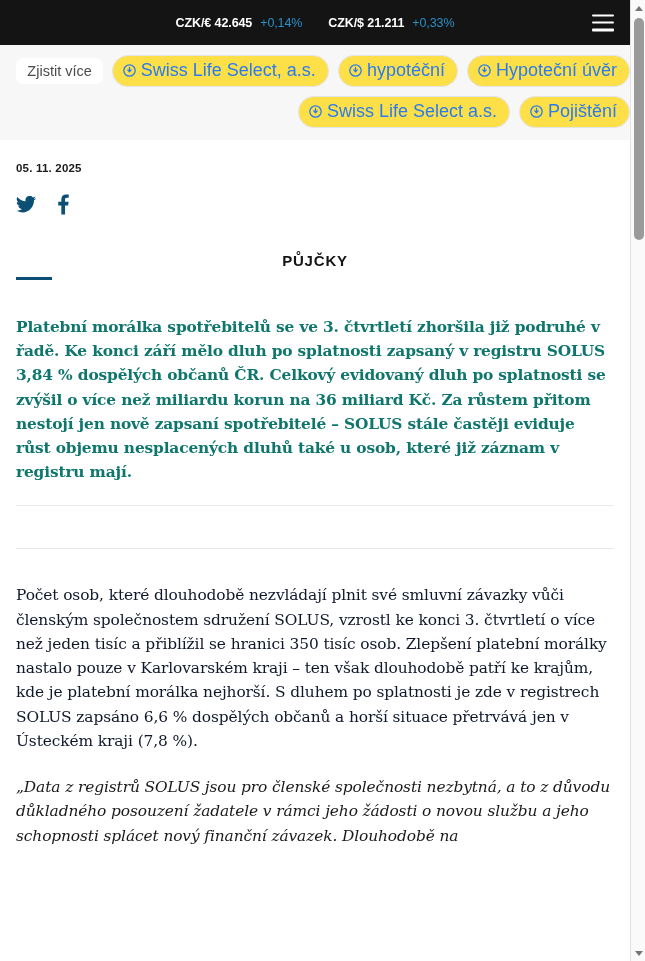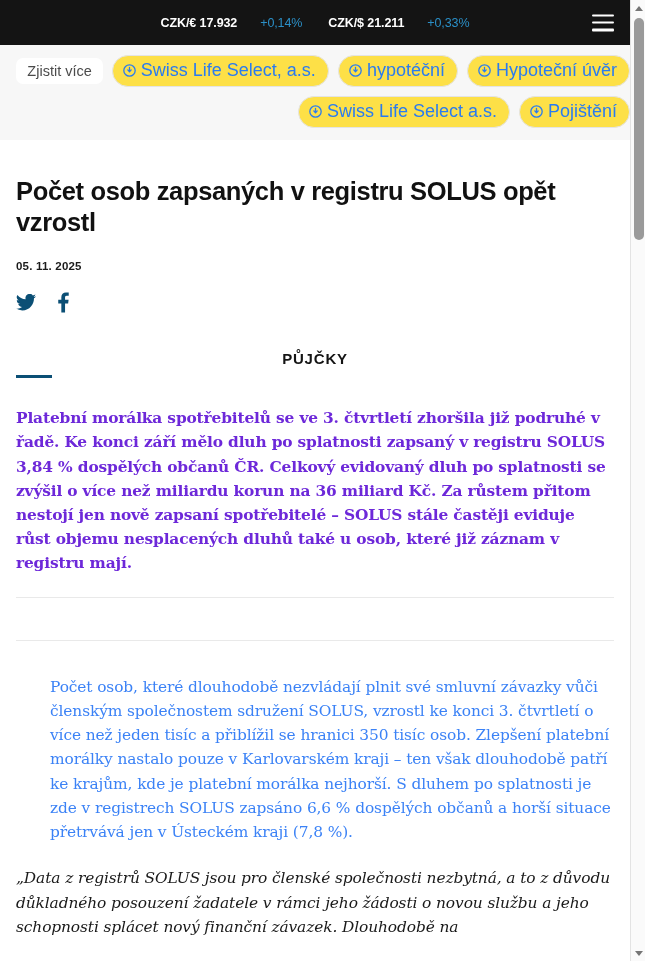--- a/index.html
+++ b/index.html
@@ -22,21 +22,21 @@
   
   .ticker {
     height:45px; width:630px;
     background:#141414;
     display:flex; align-items:center; justify-content:center;
     position:relative;
   }
   .ticker-inner { display:flex; align-items:center; gap:26px; }
   .quote { font-size:12.5px; letter-spacing:-0.1px; white-space:nowrap; }
   .quote .pair { color:#ffffff; font-weight:700; }
-  .quote .chg  { color:#2b8fc7; font-weight:400; margin-left:23px; }
+  .quote .chg  { color:#2b8fc7; font-weight:400; margin-left:8px; }
   .hamburger {
     position:absolute; right:16px; top:50%; transform:translateY(-50%);
     width:22px; height:17px; display:flex; flex-direction:column;
     justify-content:space-between; cursor:pointer;
   }
   .hamburger span { display:block; height:2.6px; background:#fff; border-radius:1px; }
 
   
   .chips {
     background:#f7f7f7;
@@ -87,33 +87,33 @@
   .cat-wrap { margin-top:37px; }
   .cat {
     font-size:15px; font-weight:700; letter-spacing:0.8px;
     color:#141414;
     text-align:center;
   }
   .cat-underline { width:36px; height:3px; background:#0b4f75; margin-top:8px; }
 
   .lead {
     font-family:"DejaVu Serif", serif;
-    margin-top:28px;
+    margin-top:35px;
     font-size:15.4px; line-height:1.57; font-weight:700;
-    color:#6d28d9; letter-spacing:-0.15px;
+    color:#0f766e; letter-spacing:-0.15px;
   }
 
   .rule { height:1px; background:#e9e9e9; }
   .rule.one { margin-top:21px; }
   .rule.two { margin-top:42px; }
 
   .body-p {
     font-family:"DejaVu Serif", serif;
     margin-top:34px;
-    font-size:15.4px; line-height:1.575; color:#3b82f6; letter-spacing:-0.1px;margin-left:34px;
+    font-size:15.4px; line-height:1.575; color:#0f172a; letter-spacing:-0.1px;
   }
   .quote-p {
     font-family:"DejaVu Serif", serif;
     margin-top:22px;
     font-size:15.4px; line-height:1.575; color:#191919;
     font-style:italic; letter-spacing:-0.1px;
   }
 
   
   .scrollbar {
@@ -131,21 +131,21 @@
   }
 </style>
 </head>
 <body>
 
 <div class="viewport">
 
   <div class="ticker">
     <div class="ticker-inner">
       <div class="quote">
-        <span class="pair">CZK/€ 17.932</span><span class="chg">+0,14%</span>
+        <span class="pair">CZK/€ 42.645</span><span class="chg">+0,14%</span>
       </div>
       <div class="quote">
         <span class="pair">CZK/$ 21.211</span><span class="chg">+0,33%</span>
       </div>
     </div>
     <div class="hamburger">
       <span></span>
       <span></span>
       <span></span>
     </div>
@@ -194,21 +194,20 @@
           <circle cx="8" cy="8" r="7" fill="none" stroke="#2a7bf0" stroke-width="1.6"></circle>
           <path d="M8 4.2 L8 9.2 M5.9 7.3 L8 9.6 L10.1 7.3" stroke="#2a7bf0" stroke-width="1.6" fill="none" stroke-linecap="round" stroke-linejoin="round"></path>
         </svg>
         <span>Pojištění</span>
       </div>
     </div>
   </div>
 
 
   <div class="article">
-    <h1 class="headline">Počet osob zapsaných v registru SOLUS opět vzrostl</h1>
     <div class="date">05. 11. 2025</div>
 
     <div class="social">
       <a>
         <svg width="20" height="17" viewBox="0 0 24 20">
             <path d="M24 2.37a9.6 9.6 0 0 1-2.83.79A4.94 4.94 0 0 0 23.34.37a9.84 9.84 0 0 1-3.13 1.2A4.92 4.92 0 0 0 11.6 6.03 13.97 13.97 0 0 1 1.67.9a4.93 4.93 0 0 0 1.52 6.58 4.9 4.9 0 0 1-2.23-.62v.06a4.93 4.93 0 0 0 3.95 4.83 4.96 4.96 0 0 1-2.22.09 4.93 4.93 0 0 0 4.6 3.42A9.88 9.88 0 0 1 0 17.3a13.94 13.94 0 0 0 7.55 2.2c9.06 0 14.01-7.5 14.01-14 0-.21 0-.43-.01-.64A10 10 0 0 0 24 2.37z"></path>
           </svg>
       </a>
       <a>
         <svg width="11" height="21" viewBox="0 0 12 22">

